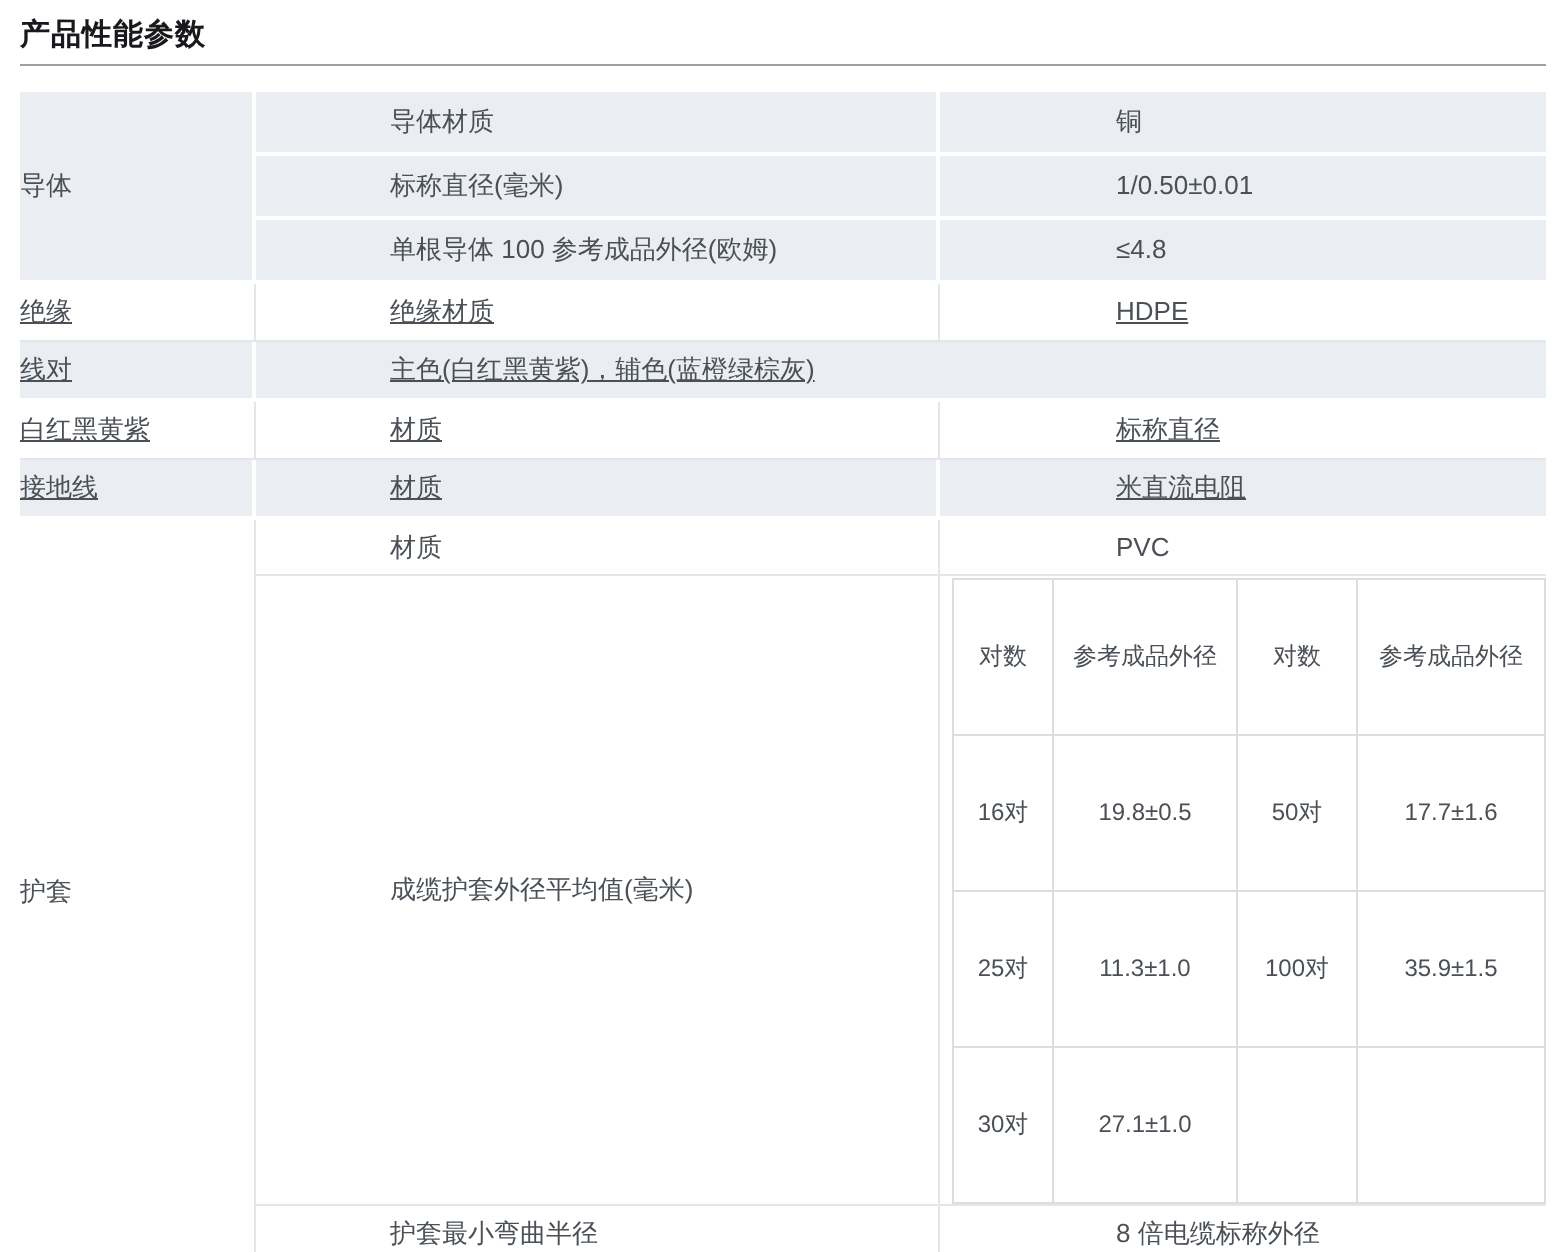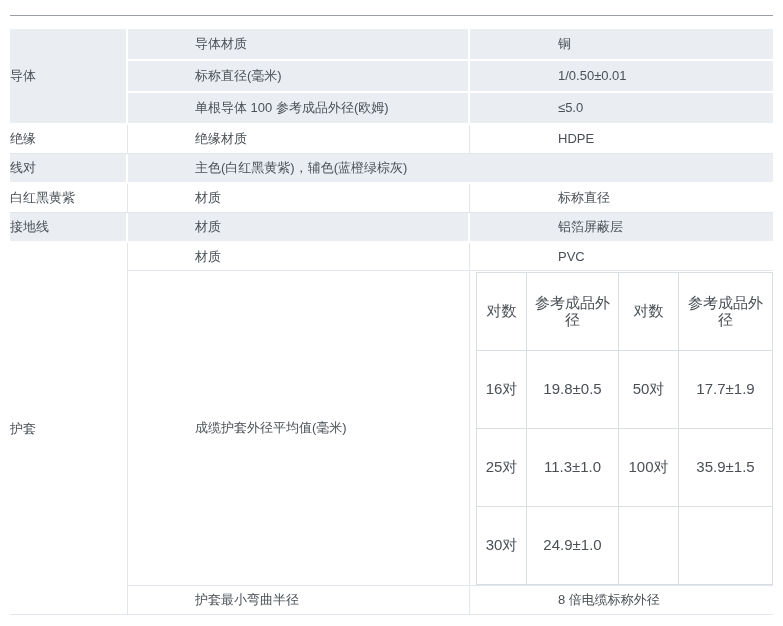--- a/index.html
+++ b/index.html
@@ -31,86 +31,87 @@
   .perf td.g {
     background: #eaeef2;
     border-right: 2px solid #ffffff; border-bottom: 2px solid #ffffff;
   }
   .perf td.w {
     background: #ffffff;
     border-right: 1px solid #e3e7ec; border-bottom: 1px solid #e3e7ec;
   }
   .perf td.last { border-right: none; }
   .perf tr.rh32 td { height: 30px; }
-  .perf tr.rh30 td { height: 28px; }
+  .perf tr.rh30 td { height: 28px; text-decoration: underline; }
   .perf tr.rh28 td { height: 27px; }
   .perf tr.rh29 td { height: 28px; }
   .perf tr.rbig td { height: 77px; }
   .perf td.nested { padding: 1px 0 0 6px; vertical-align: top; }
 
   
   .mini {
     width: 296px; table-layout: fixed; border-collapse: collapse;
-    font-size: 15px; color: #4a5056; background: #ffffff;
+    font-size: 12px; color: #4a5056; background: #ffffff;
   }
   .mini col.m1 { width: 50px; }
   .mini col.m2 { width: 92px; }
   .mini col.m3 { width: 60px; }
   .mini col.m4 { width: 94px; }
   .mini td, .mini th {
     border: 1px solid #d9dee3; height: 18px; padding: 0 2px;
     text-align: center; font-weight: 400; line-height: 1.1; background: #fff;
   }
 </style>
 </head>
 <body>
 
 <div class="page">
 
   <div class="section1">
+    <h2 class="section-title">产品性能参数</h2>
     <div class="rule"></div>
 
     <table class="perf">
       <colgroup>
           <col class="co1">
           <col class="co2">
           <col class="co3">
         </colgroup>
       <tbody>
           <tr class="rh32">
         <td class="c1 g" rowspan="3">导体</td>
         <td class="c2 g">导体材质</td>
         <td class="c3 g last">铜</td>
       </tr>
       <tr class="rh32">
         <td class="c2 g">标称直径(毫米)</td>
         <td class="c3 g last">1/0.50±0.01</td>
       </tr>
       <tr class="rh32">
         <td class="c2 g">单根导体 100 参考成品外径(欧姆)</td>
-        <td class="c3 g last">≤5.0</td>
+        <td class="c3 g last">≤4.8</td>
       </tr>
       <tr class="rh30">
         <td class="c1 w">绝缘</td>
         <td class="c2 w">绝缘材质</td>
         <td class="c3 w last">HDPE</td>
       </tr>
       <tr class="rh30">
         <td class="c1 g">线对</td>
         <td class="c2 g last" colspan="2">主色(白红黑黄紫)，辅色(蓝橙绿棕灰)</td>
       </tr>
       <tr class="rh30">
         <td class="c1 w">白红黑黄紫</td>
         <td class="c2 w">材质</td>
         <td class="c3 w last">标称直径</td>
       </tr>
       <tr class="rh30">
         <td class="c1 g">接地线</td>
         <td class="c2 g">材质</td>
-        <td class="c3 g last">铝箔屏蔽层</td>
+        <td class="c3 g last">米直流电阻</td>
       </tr>
       <tr class="rh28">
         <td class="c1 w" rowspan="3">护套</td>
         <td class="c2 w">材质</td>
         <td class="c3 w last">PVC</td>
       </tr>
       <tr class="rbig">
         <td class="c2 w">成缆护套外径平均值(毫米)</td>
         <td class="w last nested">
           <table class="mini">
@@ -124,31 +125,31 @@
                   <tr>
               <td>对数</td>
               <td>参考成品外径</td>
               <td>对数</td>
               <td>参考成品外径</td>
             </tr>
             <tr>
               <td>16对</td>
               <td>19.8±0.5</td>
               <td>50对</td>
-              <td>17.7±1.9</td>
+              <td>17.7±1.6</td>
             </tr>
             <tr>
               <td>25对</td>
               <td>11.3±1.0</td>
               <td>100对</td>
               <td>35.9±1.5</td>
             </tr>
             <tr>
               <td>30对</td>
-              <td>24.9±1.0</td>
+              <td>27.1±1.0</td>
               <td></td>
               <td></td>
             </tr>
           </tbody>
               </table>
         </td>
       </tr>
       <tr class="rh29">
         <td class="c2 w">护套最小弯曲半径</td>
         <td class="c3 w last">8 倍电缆标称外径</td>

